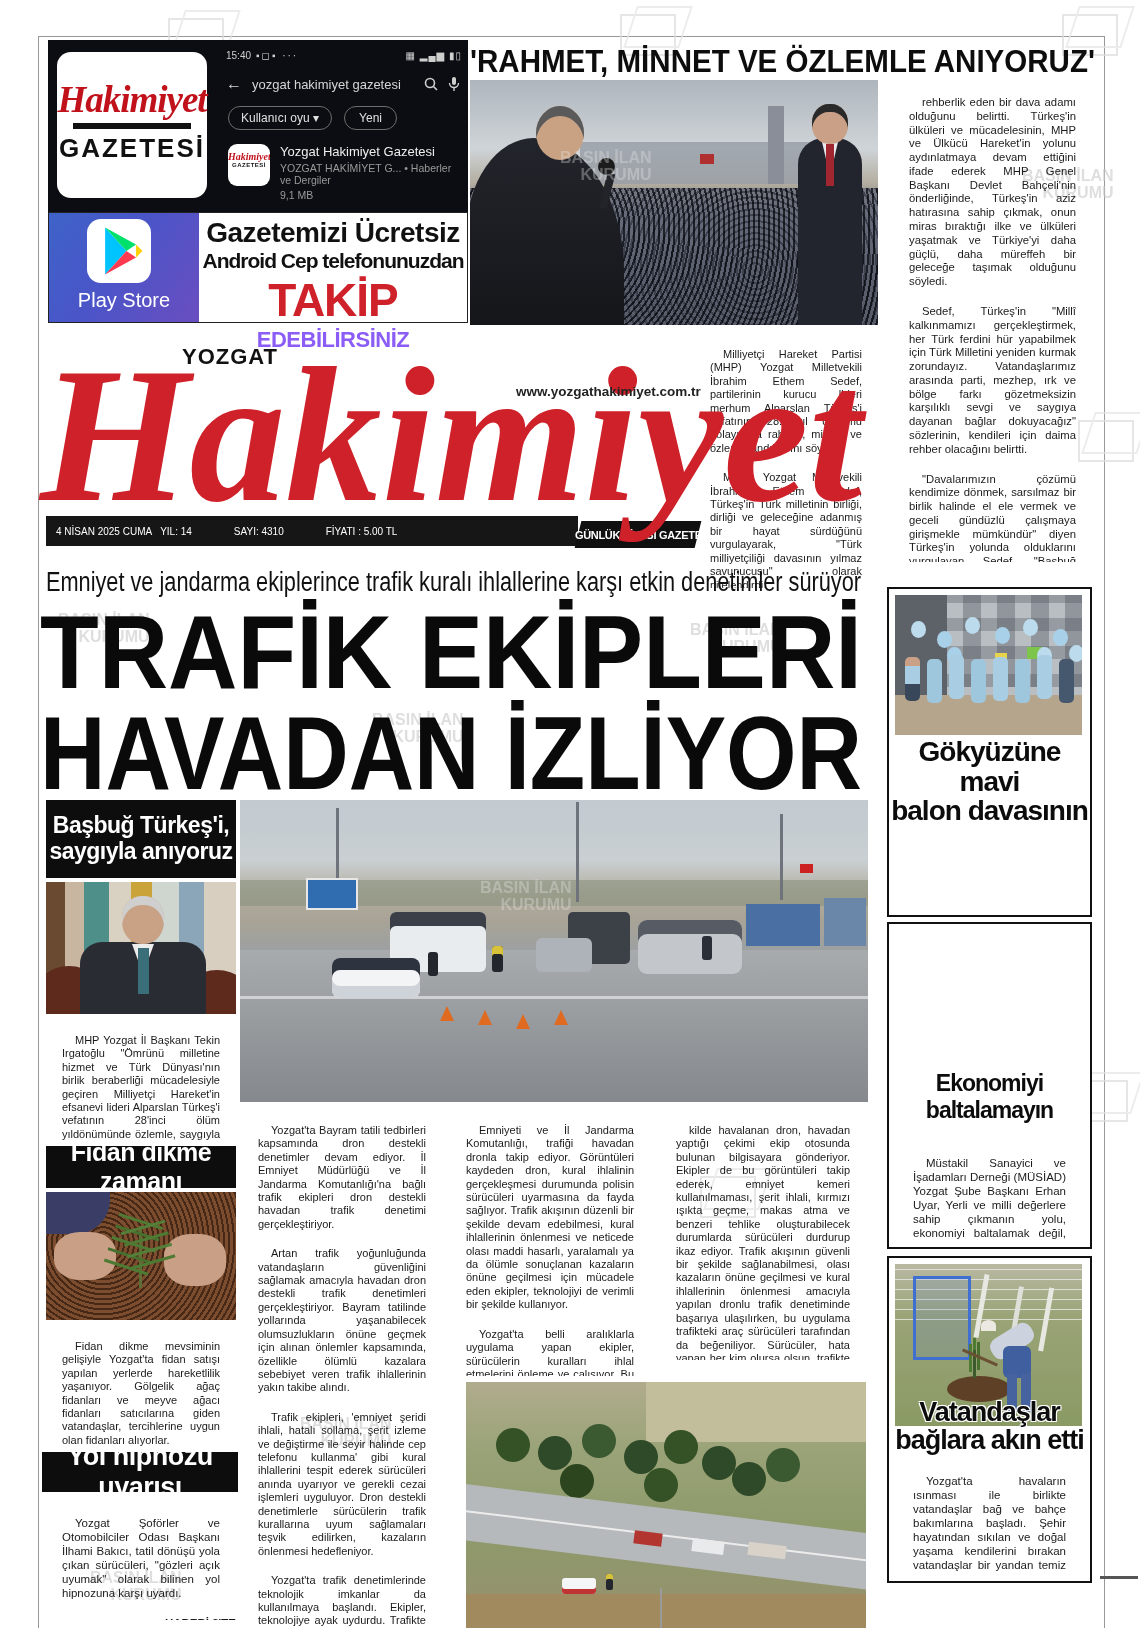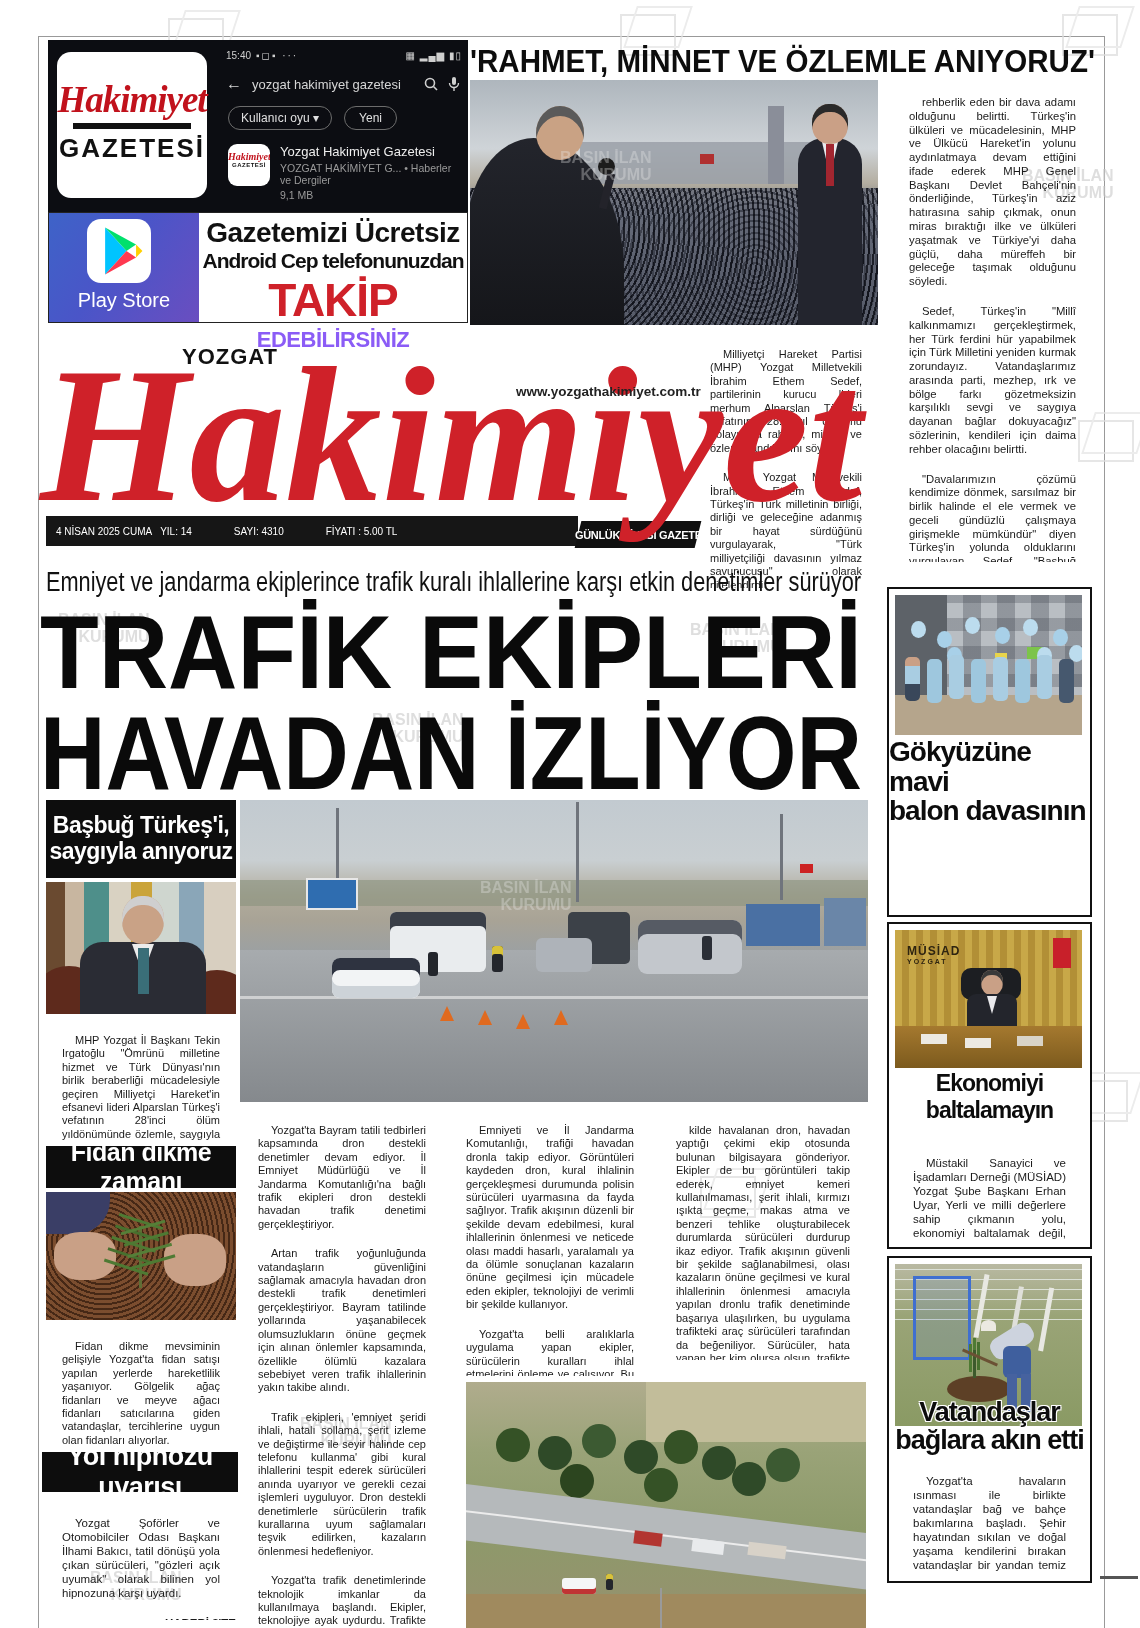--- a/index.html
+++ b/index.html
@@ -267,40 +267,27 @@
 <div class="abs boxed" style="left:887px;top:587px;width:201px;height:326px">
   <div class="ph" style="left:6px;top:6px;width:187px;height:140px;background:#b9bec3">
     <div class="abs" style="left:0;top:0;width:187px;height:92px;background:repeating-linear-gradient(90deg,rgba(70,75,85,.35) 0 18px,transparent 18px 34px),repeating-linear-gradient(0deg,rgba(70,75,85,.3) 0 13px,transparent 13px 28px)"></div>
     <div class="abs" style="left:0;top:0;width:52px;height:102px;background:#5d6268"></div>
     <div class="abs" style="left:0;top:100px;width:187px;height:40px;background:#b5a58c"></div>
     <div class="abs" style="left:132px;top:52px;width:16px;height:12px;background:#7cc44a"></div>
     <div class="abs" style="left:100px;top:58px;width:12px;height:10px;background:#e8d44a"></div>
     <div class="abs" style="left:16px;top:26px;width:15px;height:17px;border-radius:50%;background:#bcdcee;box-shadow:26px 10px 0 #a8d0e8,54px -4px 0 #bcdcee,84px 6px 0 #a8d0e8,112px -2px 0 #bcdcee,142px 8px 0 #a8d0e8,158px 24px 0 #bcdcee,36px 26px 0 #a8d0e8,126px 26px 0 #bcdcee"></div>
     <div class="abs" style="left:10px;top:62px;width:15px;height:44px;background:linear-gradient(180deg,#caa086 0 20%,#a9cde2 20% 62%,#39475a 62% 100%);border-radius:5px;box-shadow:22px 2px 0 #9ec7de,44px -2px 0 #a9cde2,66px 2px 0 #9ec7de,88px 0 0 #a9cde2,110px 2px 0 #9ec7de,132px -2px 0 #a9cde2,154px 2px 0 #46586e"></div>
   </div>
-  <div class="abs" style="left:0;top:148px;width:201px;font-weight:bold;font-size:28px;line-height:1.06;letter-spacing:-1px;color:#0c0c0c">
+  <div class="abs" style="left:0;top:148px;width:201px;text-align:center;font-weight:bold;font-size:28px;line-height:1.06;letter-spacing:-1px;color:#0c0c0c">
     <div>Gökyüzüne mavi</div>
       <div>balon davasının</div>
   </div>
 </div>
 
 <div class="abs boxed" style="left:887px;top:922px;width:201px;height:323px">
-  <div class="ph" style="left:6px;top:6px;width:187px;height:138px;background:repeating-linear-gradient(90deg,#c8a848 0 7px,#b28f36 7px 14px)">
-    <div class="abs" style="left:12px;top:14px;color:#2e2410;font-weight:bold;font-size:12px;letter-spacing:1px">
-      <div>MÜSİAD</div>
-      <div style="font-size:7px;letter-spacing:2px">YOZGAT</div>
-    </div>
-    <div class="abs" style="left:158px;top:8px;width:18px;height:30px;background:#c8202a"></div>
-    <div class="abs" style="left:66px;top:38px;width:60px;height:32px;background:#1c1e22;border-radius:10px"></div>
-    <div class="abs" style="left:86px;top:40px;width:22px;height:25px;background:#c9a086;border-radius:46%;box-shadow:inset 0 5px 0 #3a3a3a"></div>
-    <div class="abs" style="left:72px;top:64px;width:50px;height:36px;background:#23252c;border-radius:9px 9px 0 0"></div>
-    <div class="abs" style="left:92px;top:66px;width:10px;height:18px;background:#e9e9ec;clip-path:polygon(0 0,100% 0,50% 100%)"></div>
-    <div class="abs" style="left:0;top:96px;width:187px;height:42px;background:linear-gradient(#a5792f,#7c5a1d)"></div>
-    <div class="abs" style="left:26px;top:104px;width:26px;height:10px;background:#ece9e2;box-shadow:44px 4px 0 #ece9e2,96px 2px 0 #d9d4c8"></div>
-  </div>
   <div class="abs" style="left:0;top:146px;width:201px;text-align:center;font-weight:bold;font-size:23px;letter-spacing:-1px;color:#0c0c0c">Ekonomiyi baltalamayın</div>
   <div class="abs coltext" style="left:8px;top:216px;width:185px;height:100px;font-size:11.5px">
     <p>Müstakil Sanayici ve İşadamları Derneği (MÜSİAD) Yozgat Şube Başkanı Erhan Uyar, Yerli ve milli değerlere sahip çıkmanın yolu, ekonomiyi baltalamak değil, onu daha da güçlendirmek olduğunu söyledi.</p>
 
   </div>
 </div>
 
 <div class="abs boxed" style="left:887px;top:1256px;width:201px;height:323px">
   <div class="ph" style="left:6px;top:6px;width:187px;height:162px;background:linear-gradient(180deg,#b9b9a2 0%,#9aa477 32%,#8a9a64 100%)">
     <div class="abs" style="left:0;top:4px;width:187px;height:52px;background:repeating-linear-gradient(0deg,rgba(230,235,230,.8) 0 1px,transparent 1px 10px)"></div>

